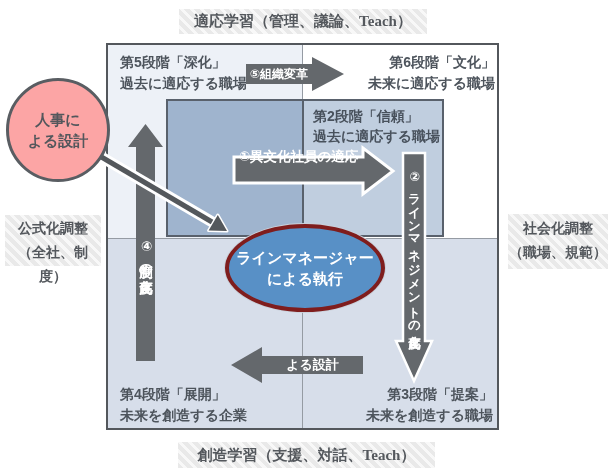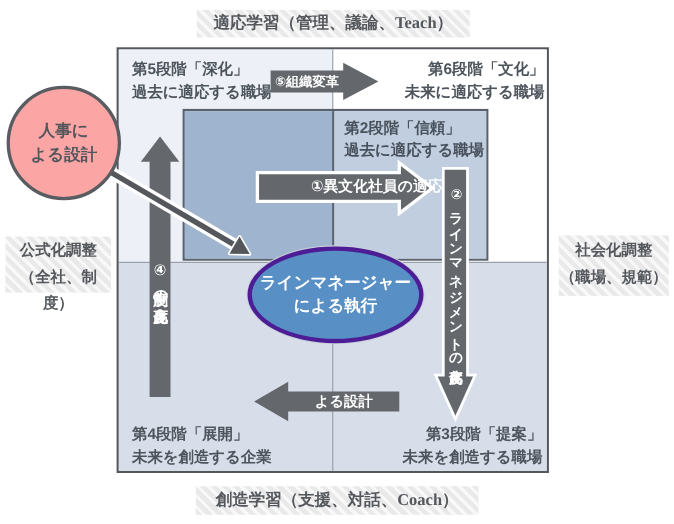--- a/index.html
+++ b/index.html
@@ -41,47 +41,47 @@
   .q2{left:313px;top:106px;}
   .q4{left:120px;top:384px;}
   .q3{right:120px;top:384px;text-align:right;}
 
   
   .arrows-svg{position:absolute;left:0;top:0;z-index:20;pointer-events:none;}
 
   
   .alabel{position:absolute;color:#fff;font-weight:bold;z-index:22;text-align:center;white-space:nowrap;}
   .a5{left:246px;top:64px;width:66px;height:20px;line-height:20px;font-size:12px;}
-  .a1{left:234px;top:157px;width:129px;height:26px;line-height:26px;font-size:13.5px;margin-left:44px;}
+  .a1{left:234px;top:144px;width:129px;height:26px;line-height:26px;font-size:13.5px;}
   .a3{left:262px;top:355px;width:101px;height:19px;line-height:19px;font-size:13px;}
   .vlabel{display:flex;align-items:center;justify-content:center;}
   .vlabel span{writing-mode:vertical-rl;text-orientation:upright;letter-spacing:0;}
   .a2{left:402px;top:156px;width:24px;height:183px;font-size:12.5px;}
   .a4{left:135px;top:150px;width:21px;height:208px;font-size:13.5px;}
 
   
   .ellipse{position:absolute;left:225px;top:224px;width:152px;height:80px;
-           background:#5890c6;border:4px solid #4c1d95;border-radius:50%;
+           background:#5890c6;border:4px solid #7f1d1d;border-radius:50%;
            box-shadow:0 0 0 1px #c9d0da;z-index:25;
            display:flex;flex-direction:column;align-items:center;justify-content:center;}
   .ellipse div{color:#fff;font-weight:bold;font-size:15px;line-height:21px;white-space:nowrap;}
 
   
   .circle{position:absolute;left:6px;top:78px;width:98px;height:98px;background:#fca5a5;
           border:3px solid #595d62;border-radius:50%;z-index:30;
           display:flex;flex-direction:column;align-items:center;justify-content:center;}
   .circle div{color:#53575c;font-weight:bold;font-size:15px;line-height:21px;white-space:nowrap;}
 </style>
 </head>
 <body>
 
 <div class="canvas">
 
   <div class="hatch title-top">適応学習（管理、議論、Teach）</div>
-  <div class="hatch title-bottom">創造学習（支援、対話、Coach）</div>
+  <div class="hatch title-bottom">創造学習（支援、対話、Teach）</div>
   <div class="hatch label-left">
     <div>公式化調整</div>
     <div>（全社、制度）</div>
   </div>
   <div class="hatch label-right">
     <div>社会化調整</div>
     <div>（職場、規範）</div>
   </div>
 
   <div class="outer-box">

